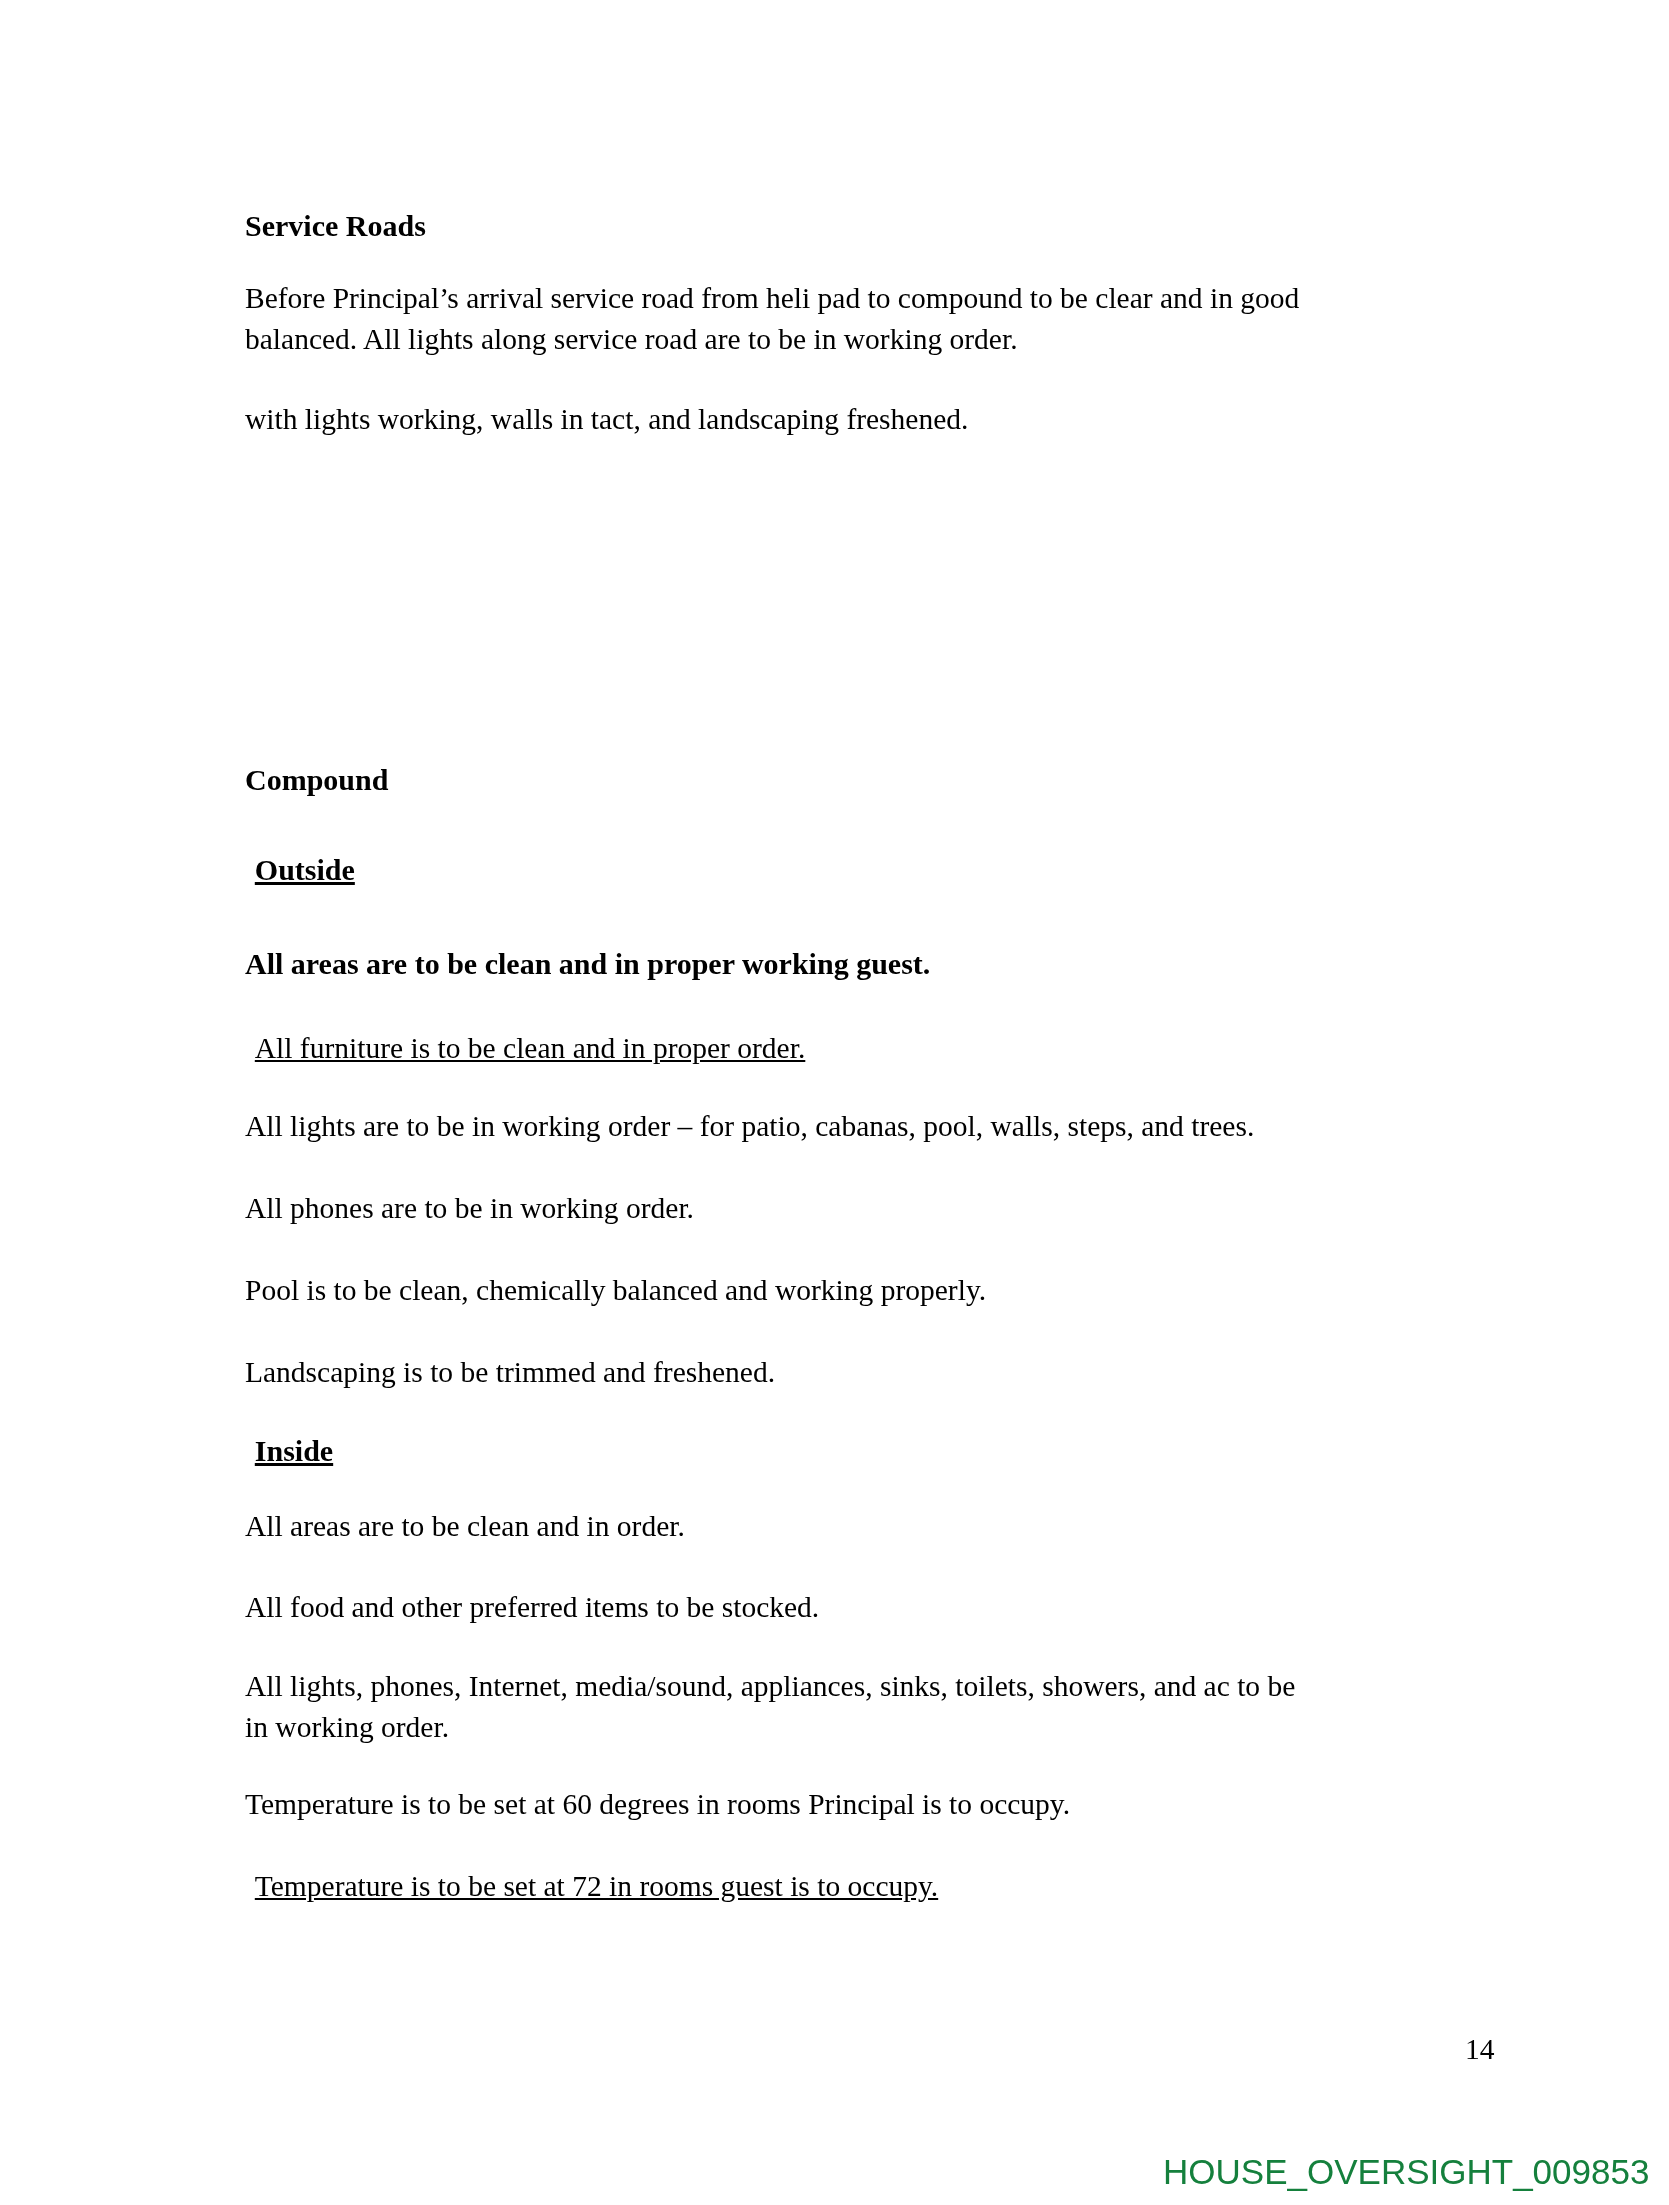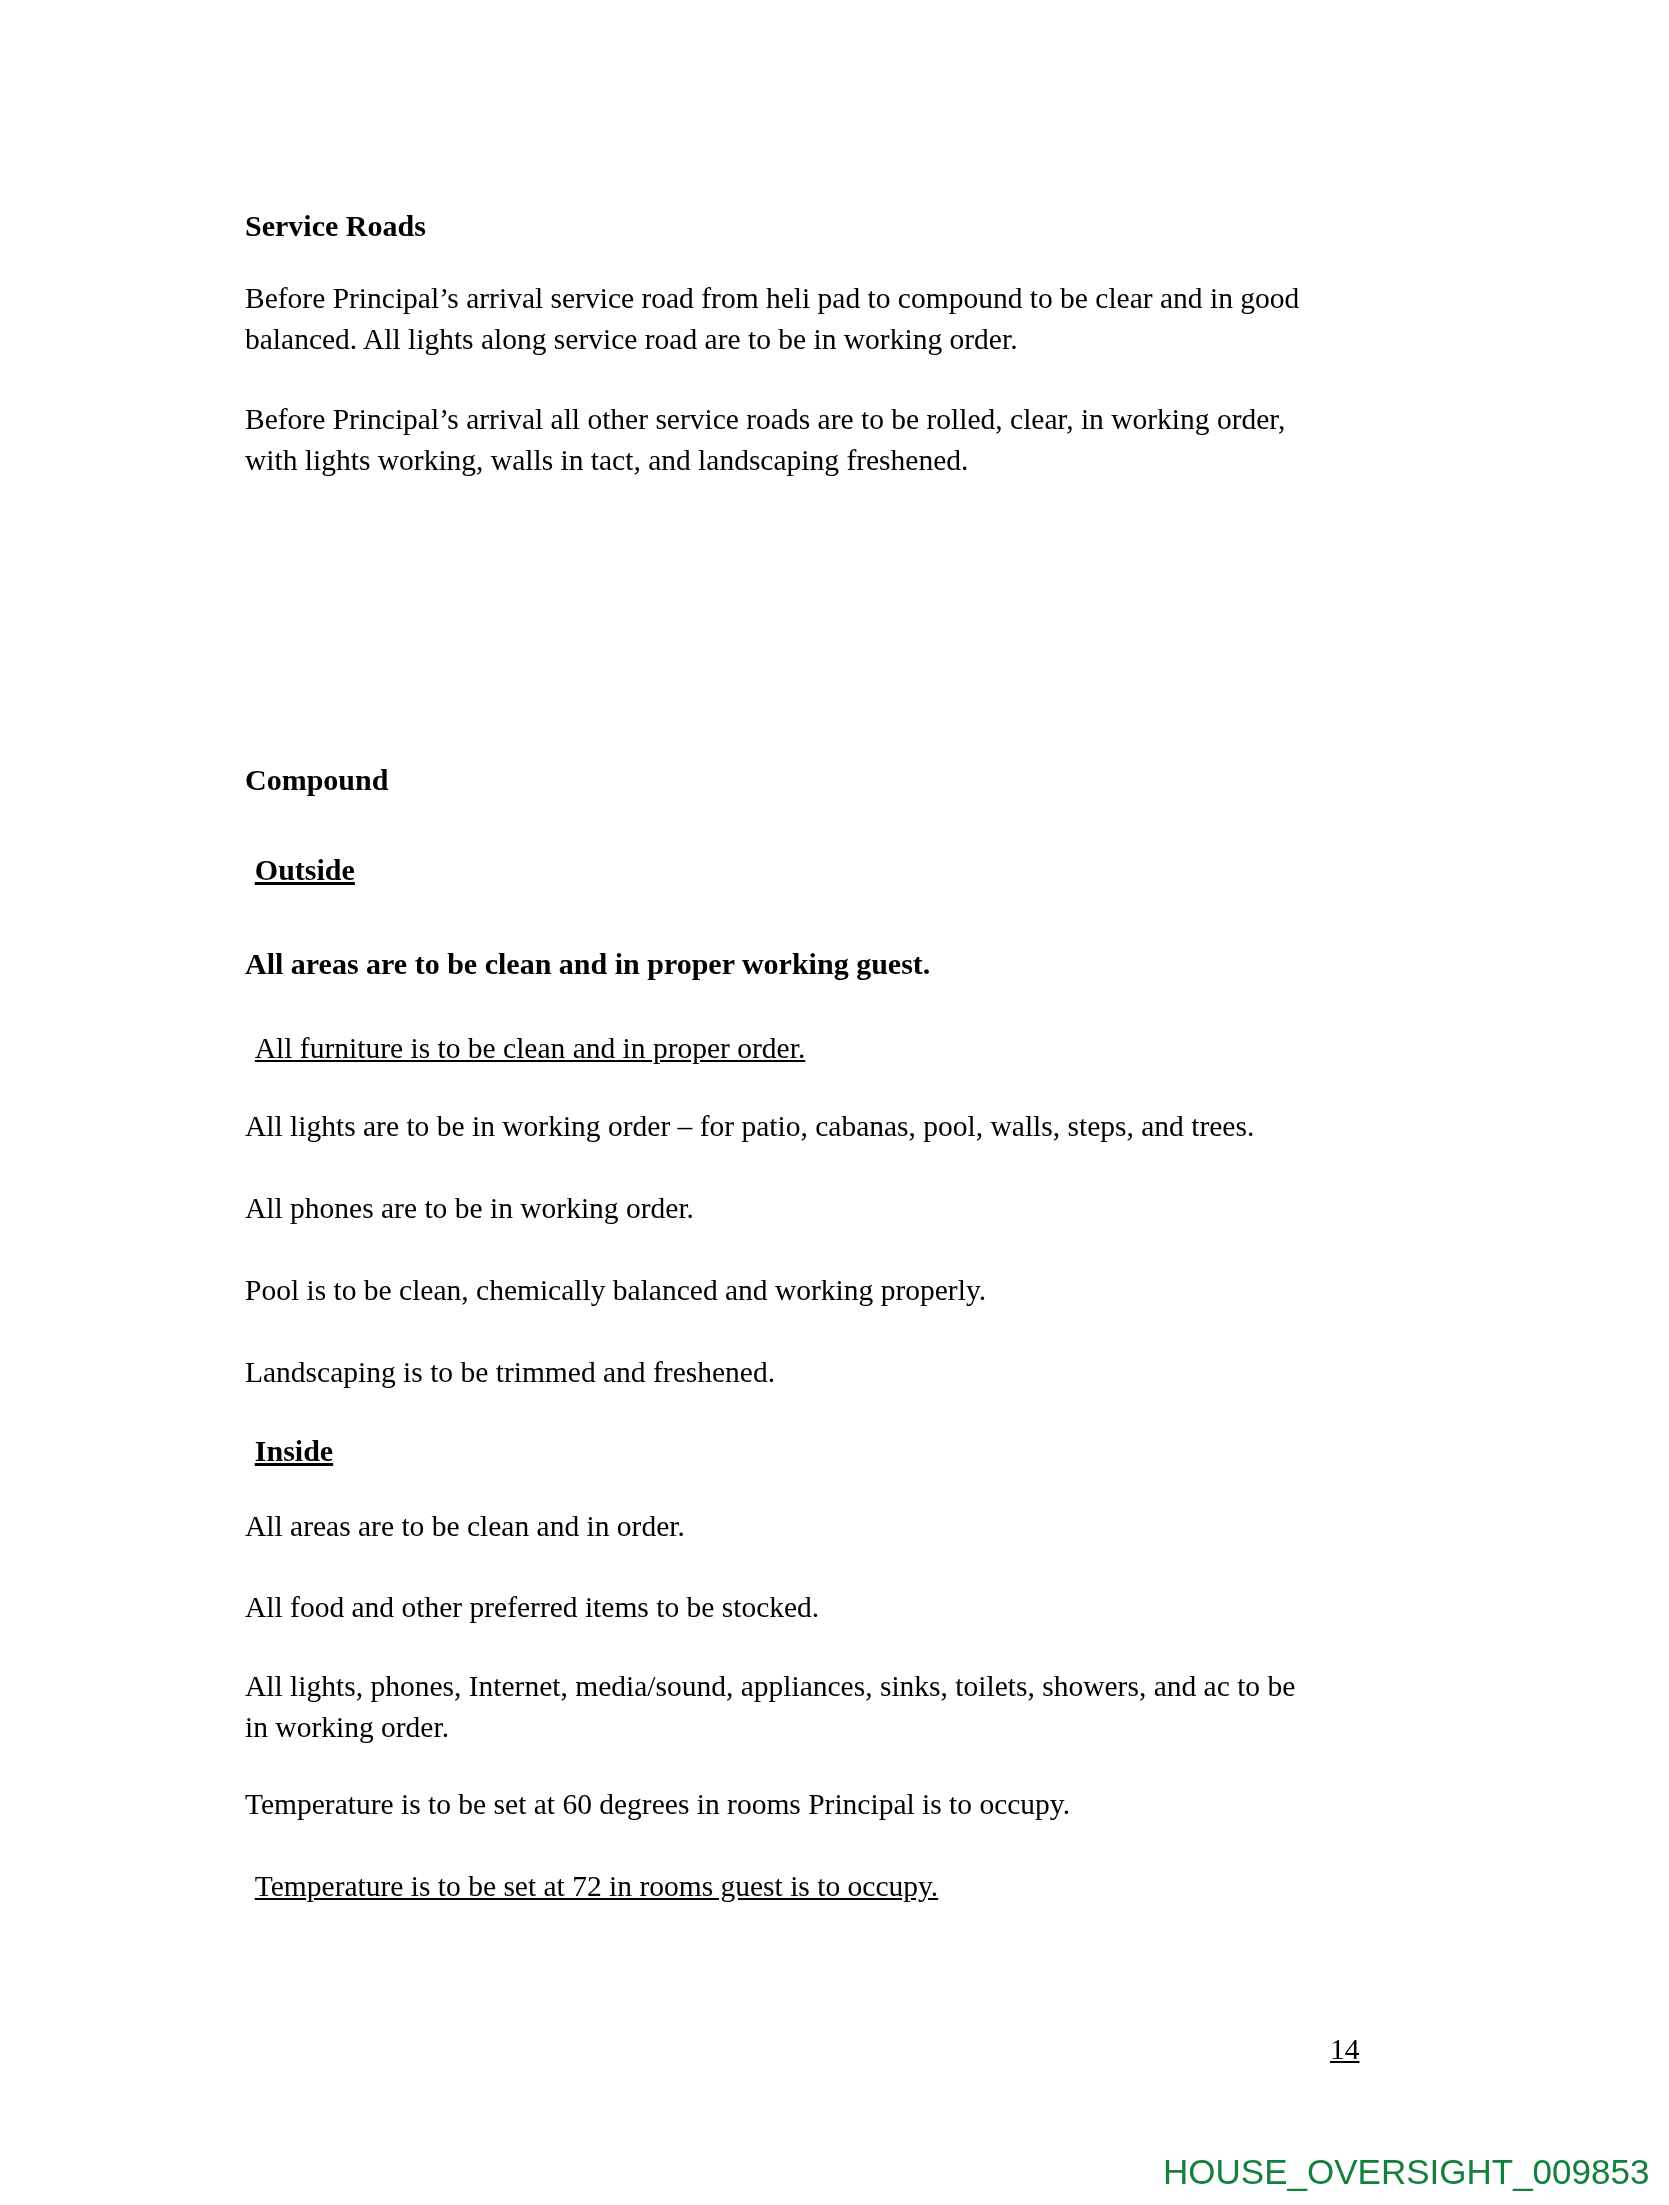--- a/index.html
+++ b/index.html
@@ -28,26 +28,25 @@
     font-weight: bold;
     font-size: 30px;
   }
   .indent {
     padding-left: 9.8px;
     text-decoration: underline;
   }
   .page-number {
     position: absolute;
     top: 2029px;
-    left: 1330px;
+    left: 1465px;
     font-family: "Liberation Serif", "DejaVu Serif", serif;
     font-size: 29.5px;
     line-height: 41px;
     color: #000000;
-    text-decoration: underline;
   }
   .bates-stamp {
     position: absolute;
     top: 2152px;
     right: 19.6px;
     font-family: "Liberation Sans", "DejaVu Sans", sans-serif;
     font-size: 35px;
     line-height: 39px;
     color: #15803d;
     white-space: nowrap;
@@ -61,21 +60,20 @@
   <div class="block heading" style="top:205px">
     <div>Service Roads</div>
   </div>
 
   <div class="block" style="top:278px">
     <div>Before Principal’s arrival service road from heli pad to compound to be clear and in good</div>
     <div>balanced. All lights along service road are to be in working order.</div>
   </div>
 
   <div class="block" style="top:399px">
-    <div>Before Principal’s arrival all other service roads are to be rolled, clear, in working order,</div>
     <div>with lights working, walls in tact, and landscaping freshened.</div>
   </div>
 
   <div class="block heading" style="top:759px">
     <div>Compound</div>
   </div>
 
   <div class="block heading indent" style="top:849px">
     <div>Outside</div>
   </div>

